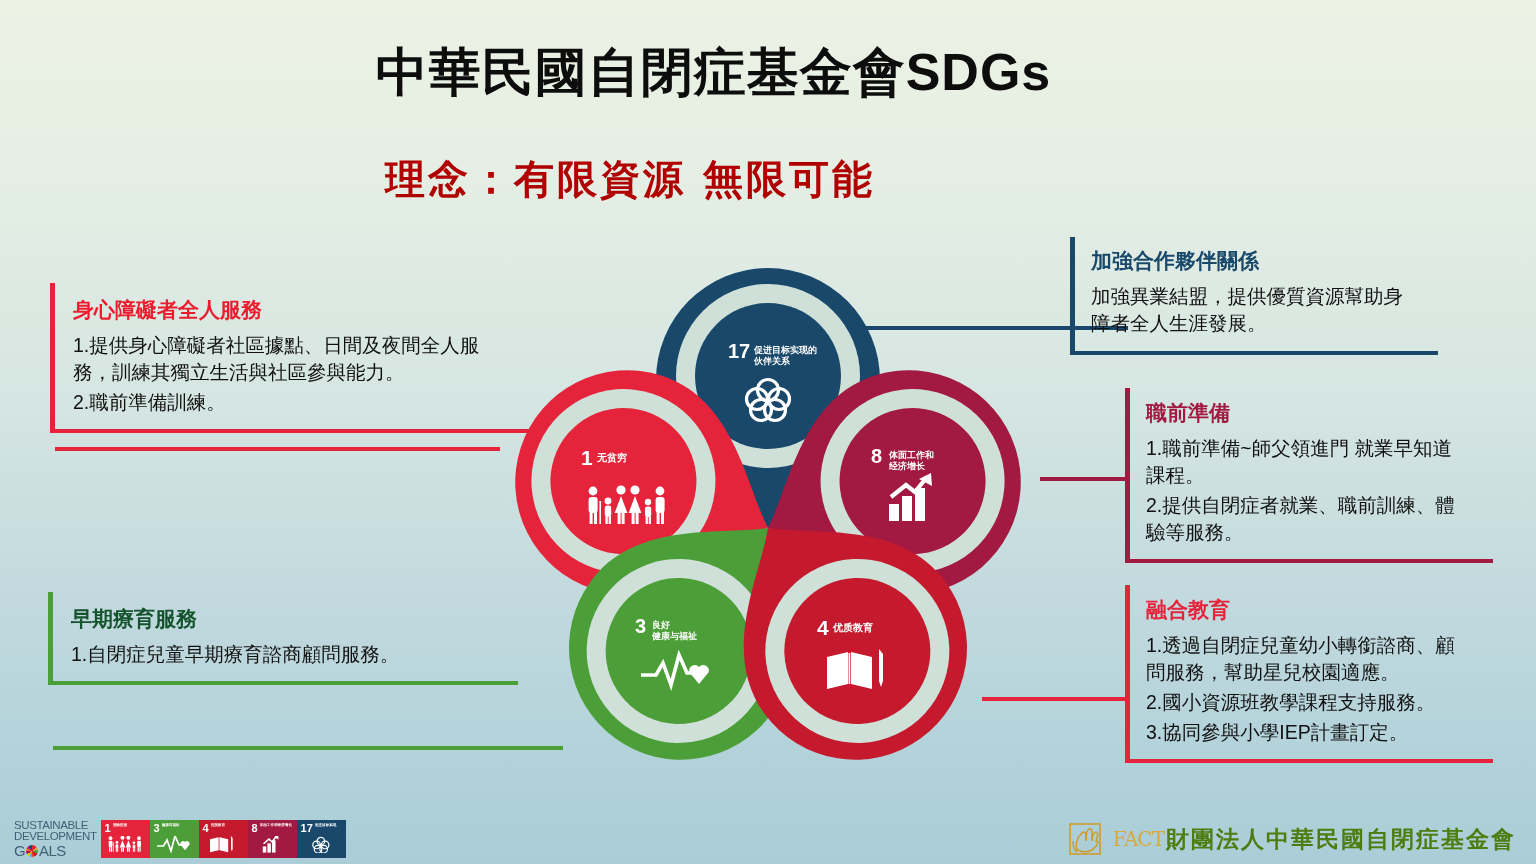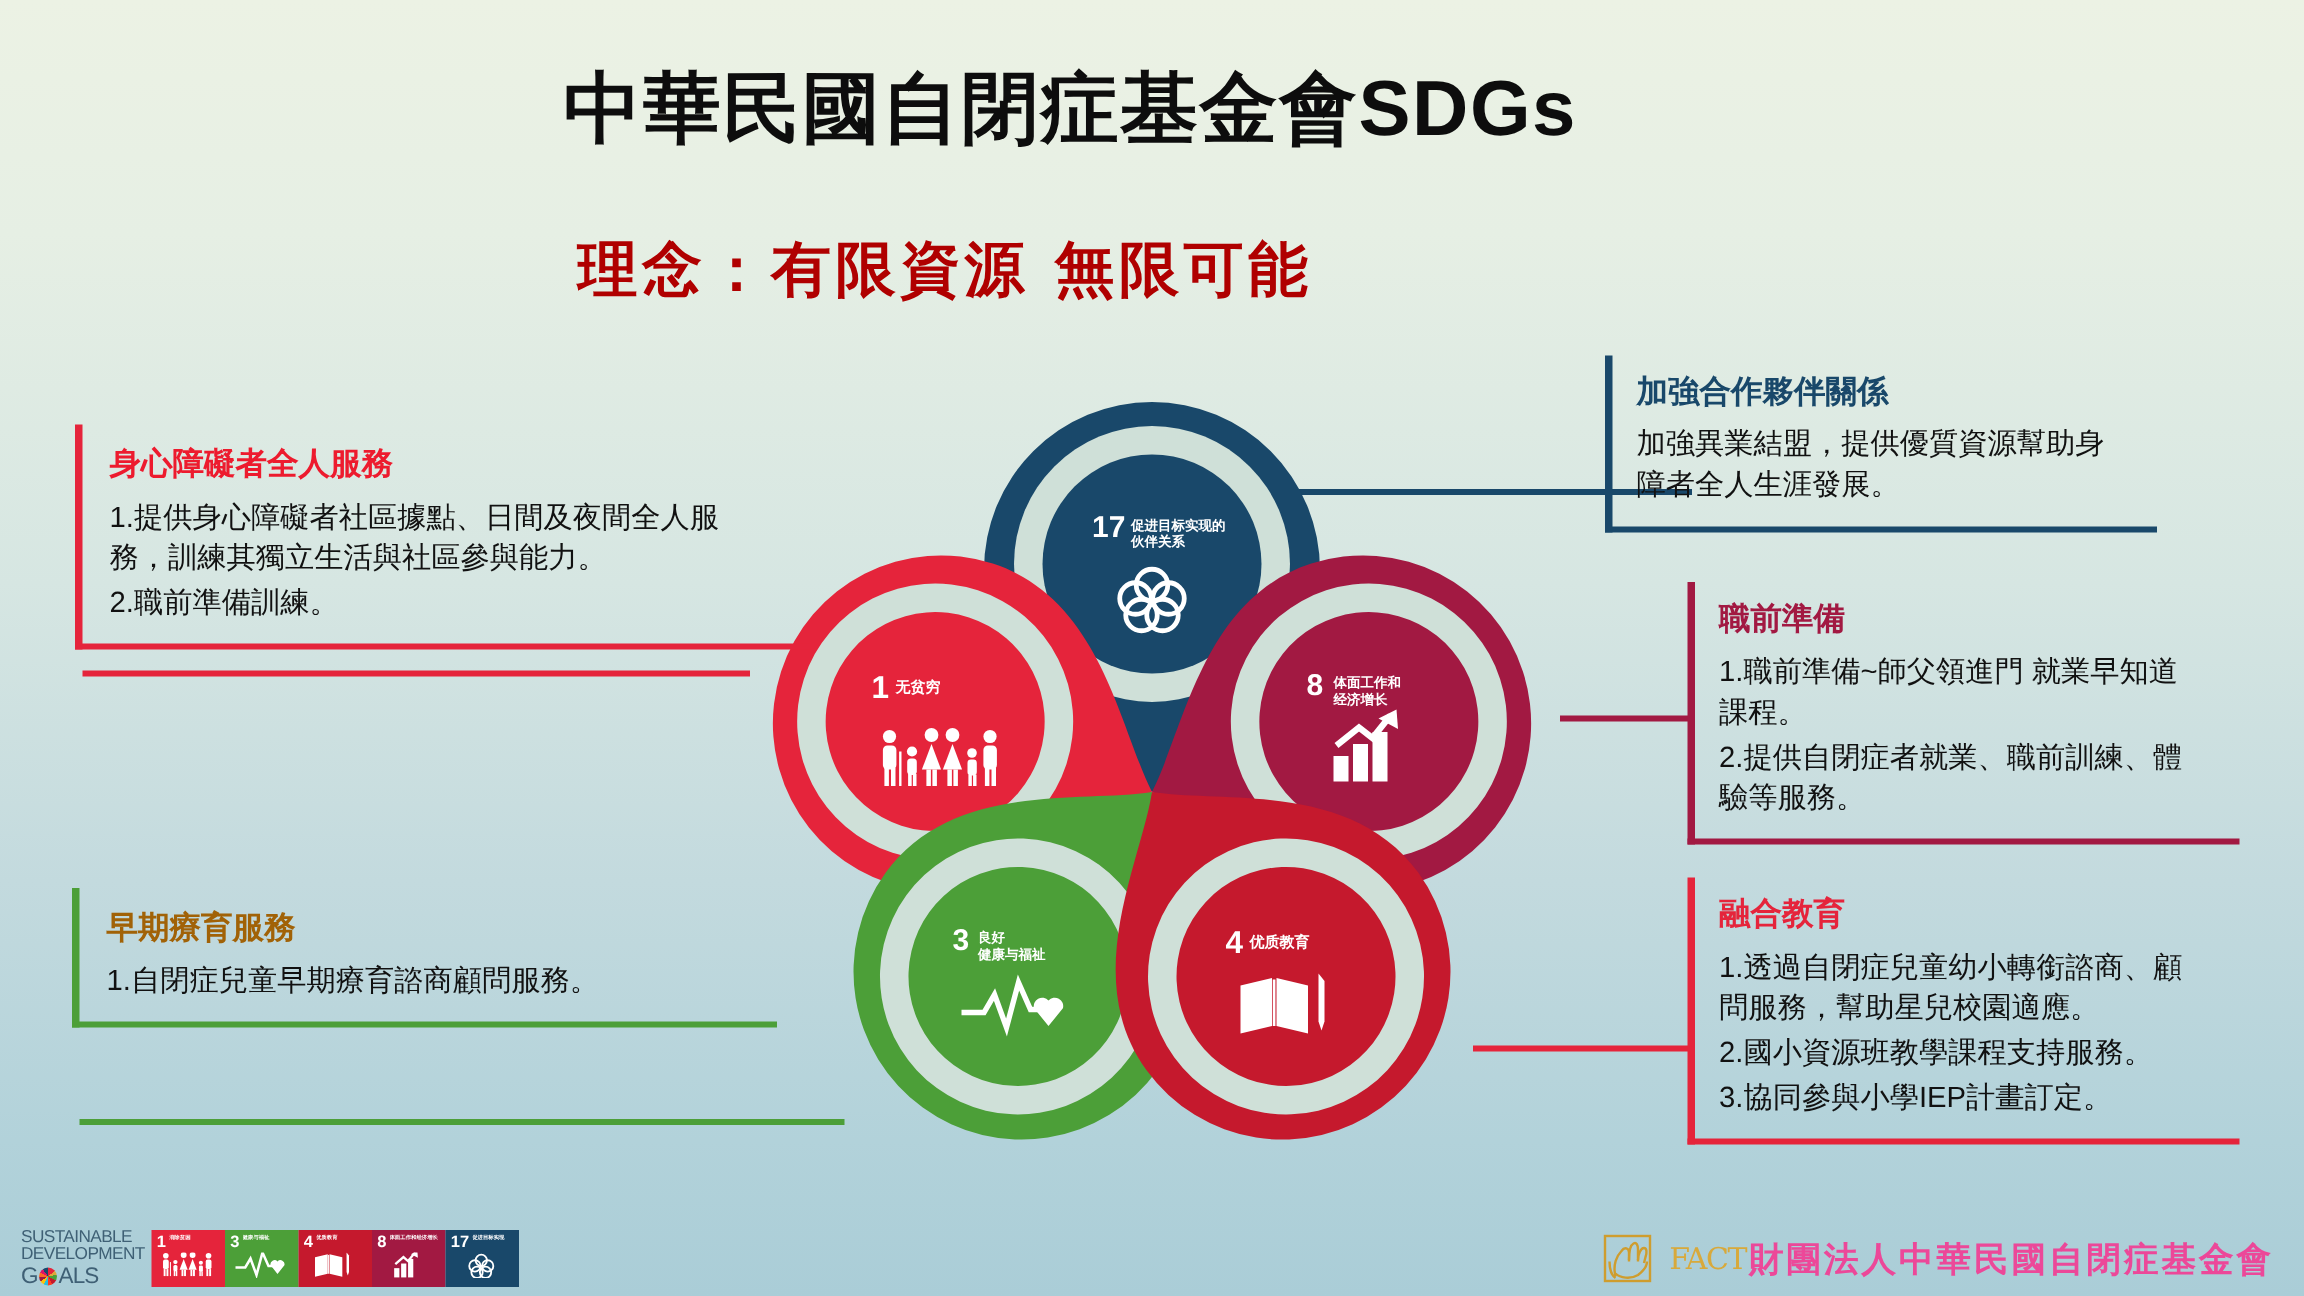--- a/index.html
+++ b/index.html
@@ -26,21 +26,21 @@
   
   .panel{position:absolute;box-sizing:border-box;}
   .panel .p-title{font-size:21px;font-weight:700;line-height:1.2;margin:0 0 10px 0;}
   .panel .p-line{font-size:19.5px;line-height:1.38;color:#111;margin:0 16px 3px 0;}
   .panel.left{border-left:5px solid;border-bottom:4px solid;padding:14px 8px 10px 18px;}
   .panel.right{border-left:5px solid;border-bottom:4px solid;padding:12px 10px 10px 16px;}
 
   #panel-disability{left:50px;top:283px;width:490px;}
   #panel-disability .p-title{color:#ed1b2e;}
   #panel-early{left:48px;top:592px;width:470px;}
-  #panel-early .p-title{color:#a16207;}
+  #panel-early .p-title{color:#14532d;}
 
   #panel-partner{left:1070px;top:237px;width:368px;font-family:Liberation Serif, serif;}
   #panel-partner .p-title{color:#19486a;}
   #panel-vocational{left:1125px;top:388px;width:368px;}
   #panel-vocational .p-title{color:#a21942;}
   #panel-inclusive{left:1125px;top:585px;width:368px;}
   #panel-inclusive .p-title{color:#e5243b;}
 
   
   .conn{position:absolute;height:4px;}
@@ -70,21 +70,21 @@
   }
   .sdg-tile .t-num{font-size:11px;font-weight:700;line-height:10px;float:left;margin-right:2px;}
   .sdg-tile .t-txt{font-size:3.6px;font-weight:700;line-height:4.4px;overflow:hidden;display:block;}
   .sdg-tile .t-ico{position:absolute;left:0;bottom:1px;width:100%;text-align:center;}
   .sdg-tile .t-ico svg{height:17px;}
 
   #fact-logo{position:absolute;right:20px;top:818px;height:42px;display:flex;align-items:center;}
   #fact-mark{width:44px;height:36px;margin-right:2px;}
   #fact-name{
     font-family:"DejaVu Serif","Liberation Serif",serif;
-    font-size:23px;font-weight:700;color:#ec4899;letter-spacing:2px;white-space:nowrap;
+    font-size:23px;font-weight:700;color:#4d7c0f;letter-spacing:2px;white-space:nowrap;
   }
   #fact-abbr{
     font-family:"DejaVu Serif","Liberation Serif",serif;
     font-size:20px;font-weight:400;color:#d8a93b;letter-spacing:-1px;margin-right:2px;
   }
 </style>
 </head>
 <body>
 
 <div id="main-title">中華民國自閉症基金會SDGs</div>

